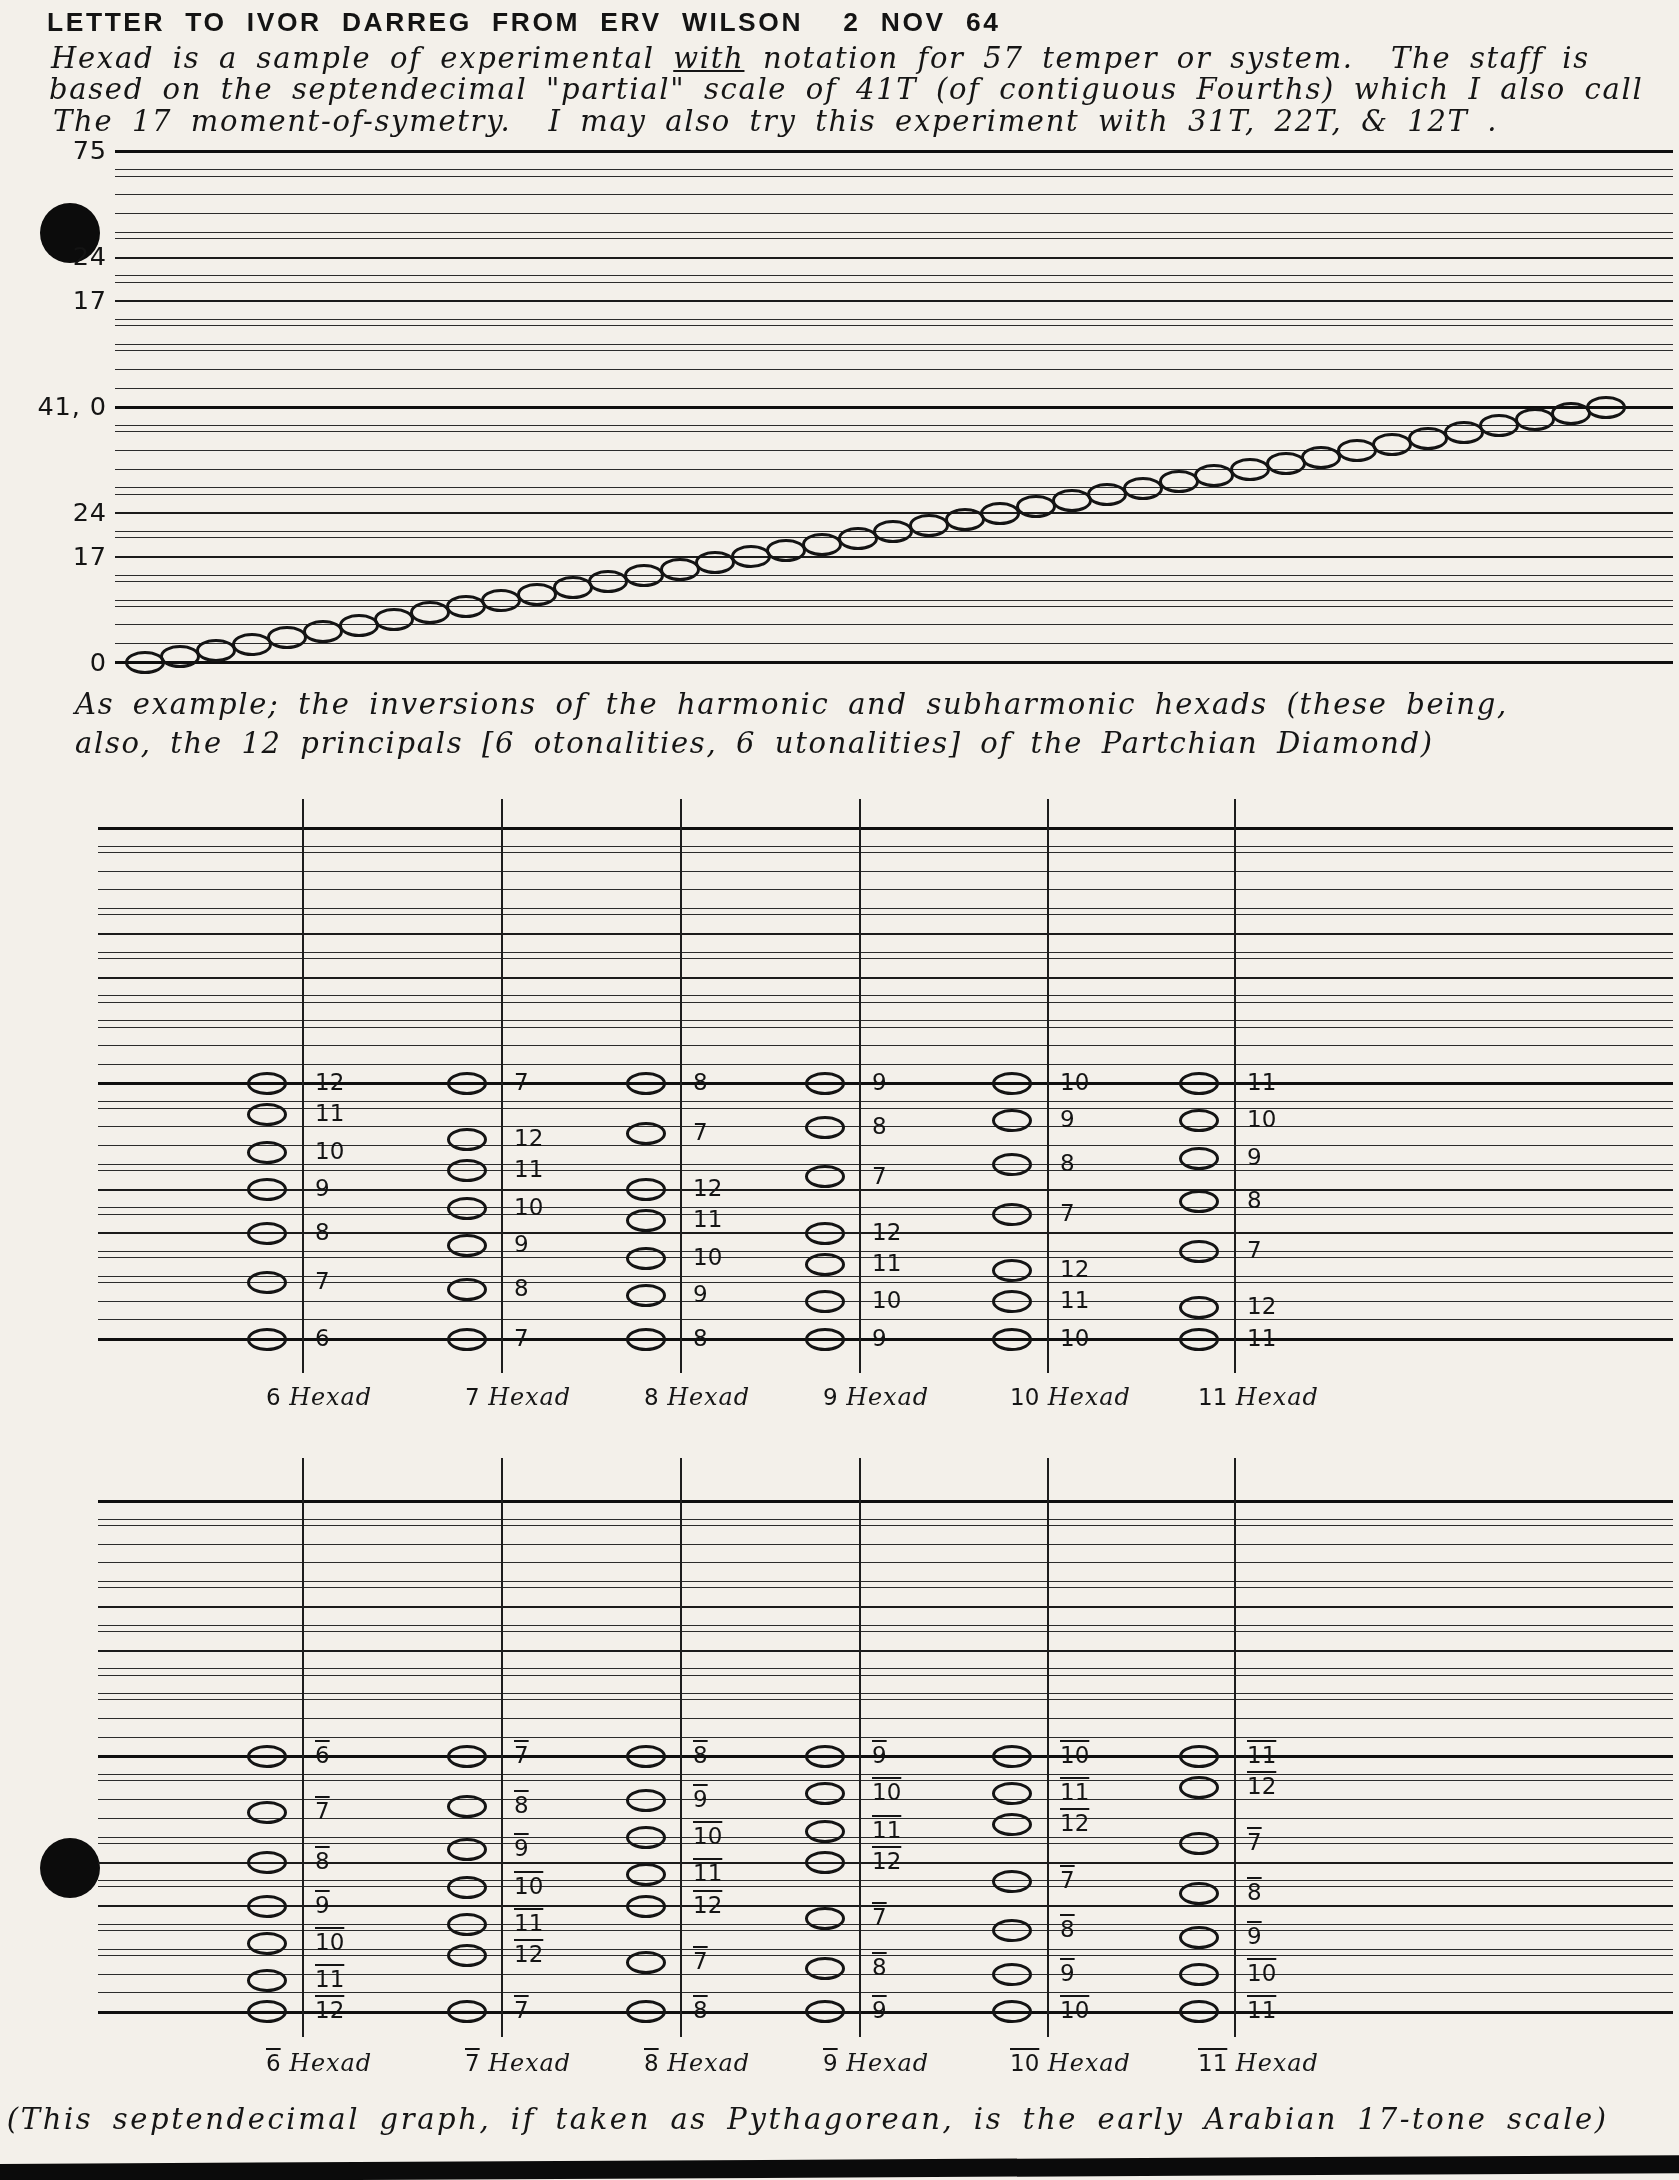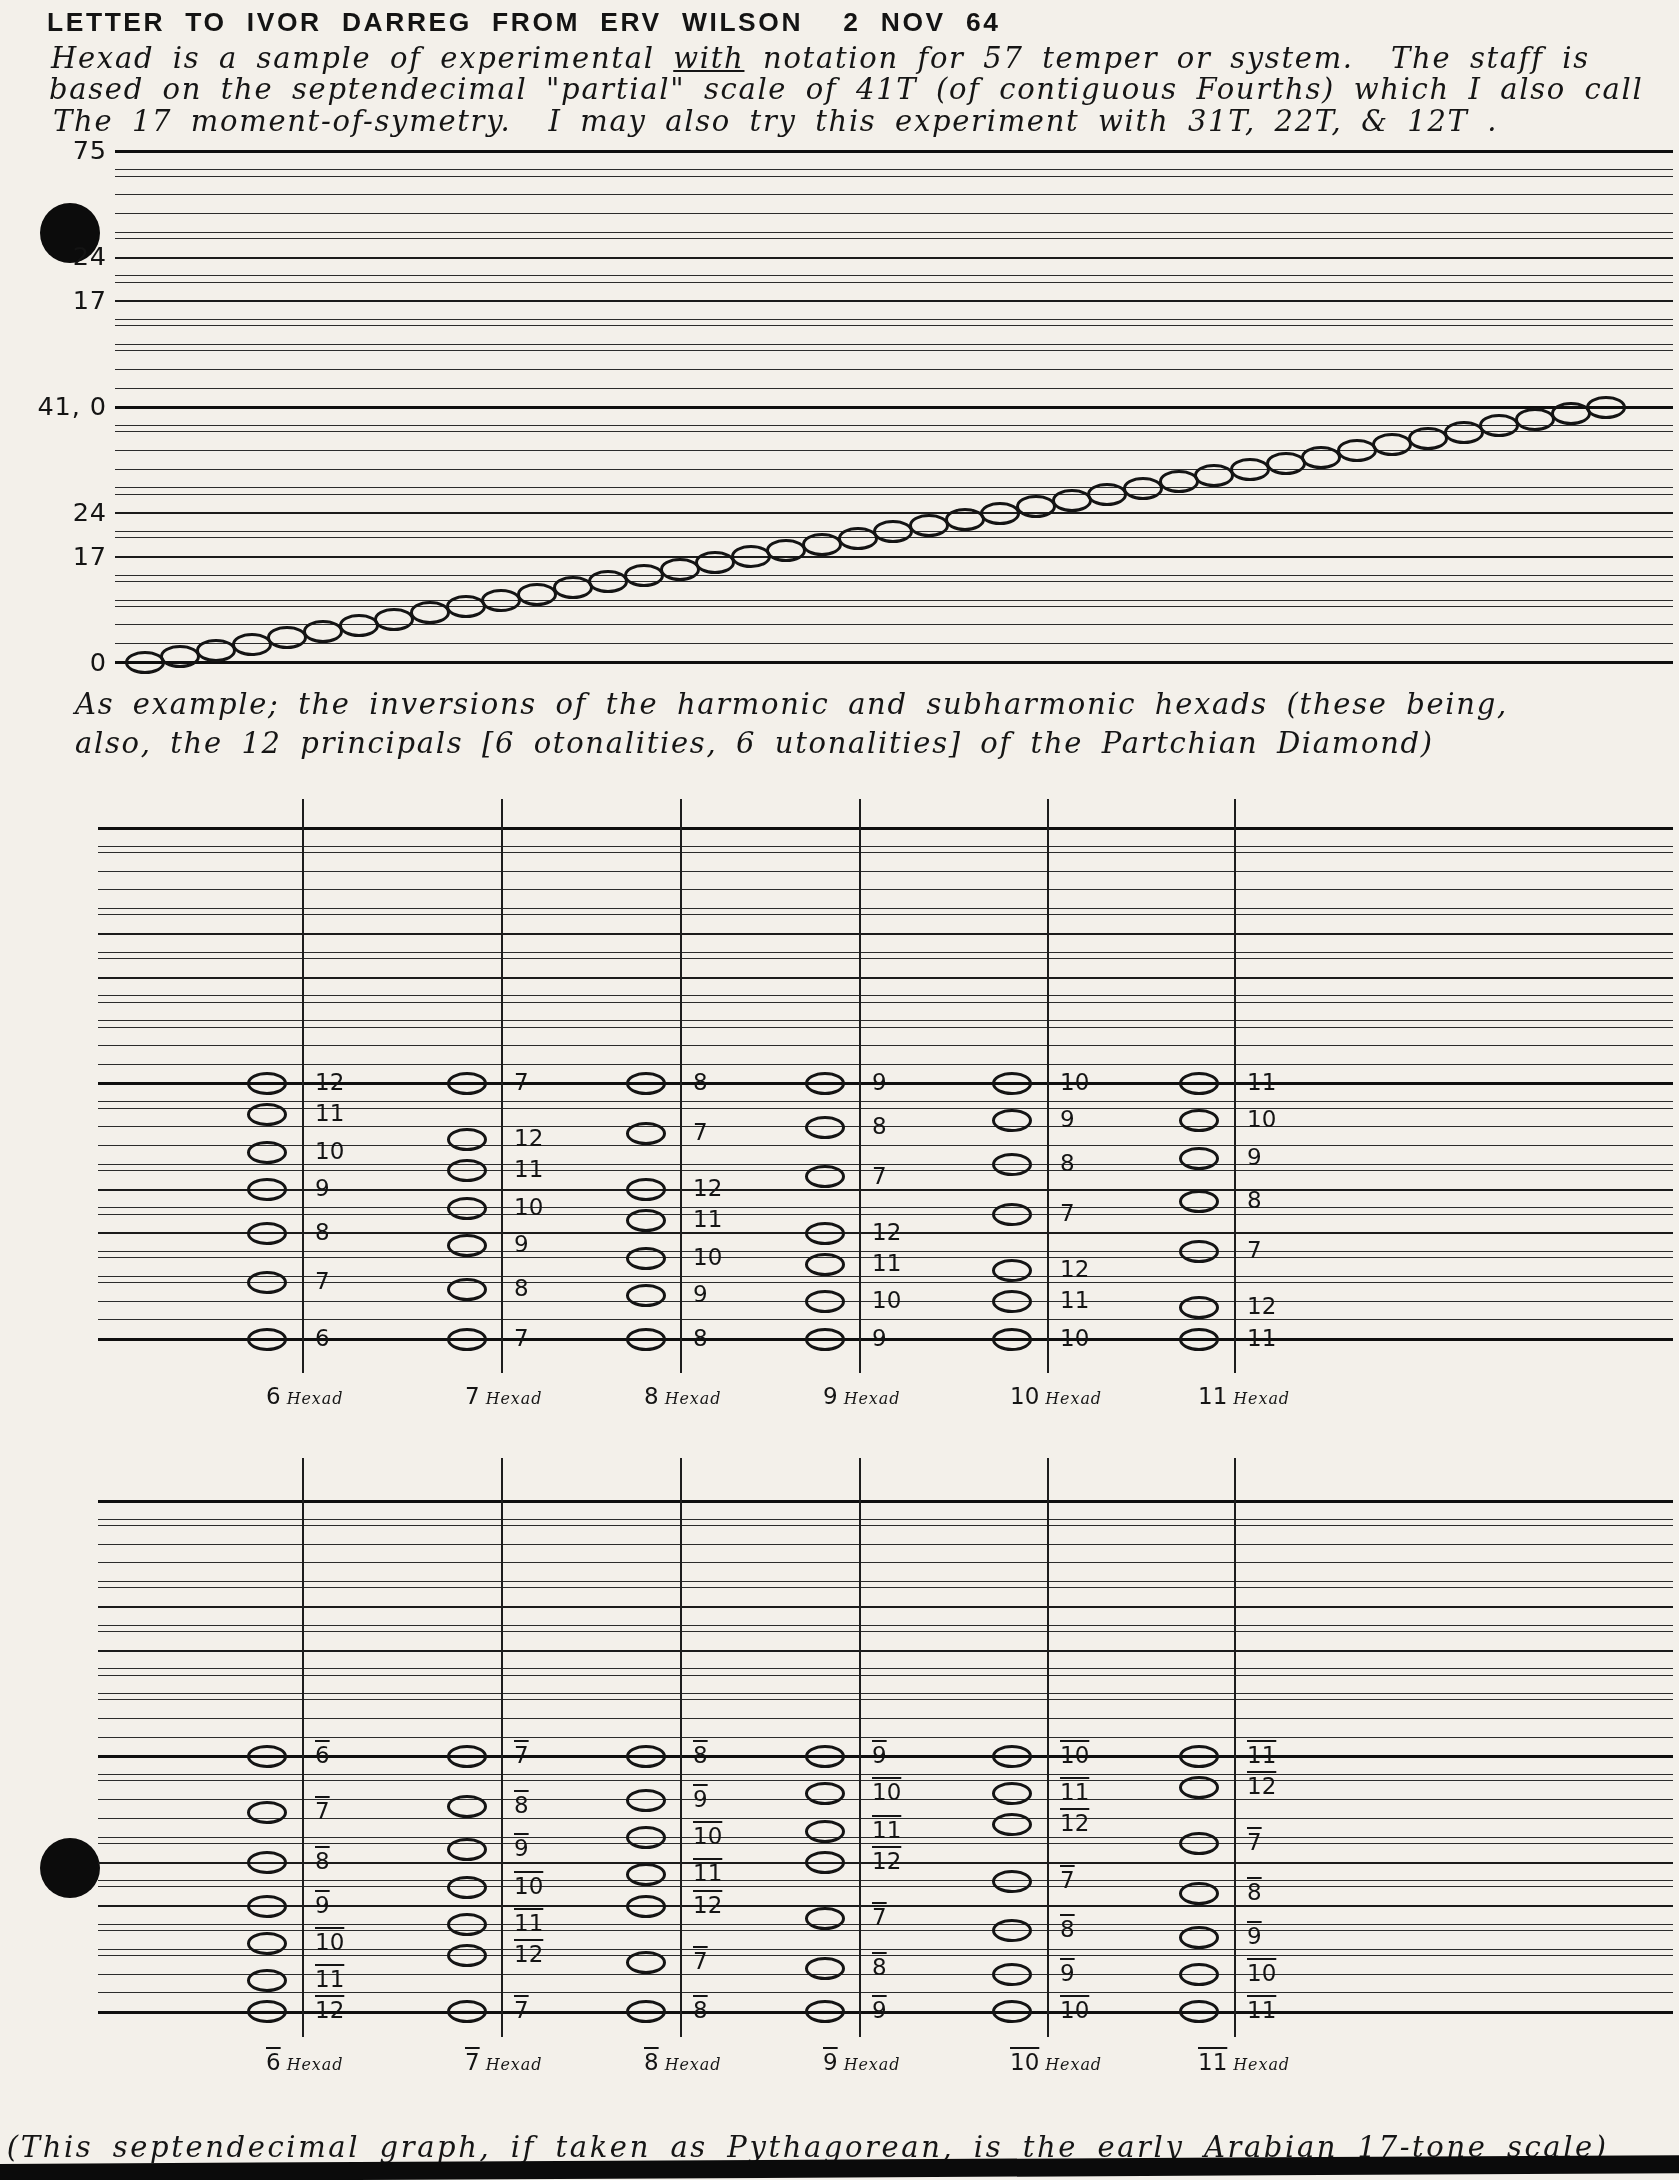--- a/index.html
+++ b/index.html
@@ -28,21 +28,21 @@
   .sline.thin { height:1.3px; background:#2b2b2b; }
   .sline.med  { height:2px; background:#1b1b1b; }
   .sline.thick{ height:2.8px; background:#0f0f0f; }
   .vline{ position:absolute; width:2.2px; background:#1d1d1d; }
   .oval{
     position:absolute; box-sizing:border-box; width:40px; height:23px;
     border:3px solid #141414; border-radius:50%; background:transparent;
   }
   .punch{ position:absolute; width:60px; height:60px; border-radius:50%; background:#0c0c0c; }
   .hexlbl{ position:absolute; white-space:pre; }
-  .hexlbl .word{ font-family:"DejaVu Serif", serif; font-style:italic; font-size:16px; letter-spacing:0.9px; }
+  .hexlbl .word{ font-family:"DejaVu Serif", serif; font-style:italic; font-size:24px; letter-spacing:0.9px; }
   .ov{ text-decoration:overline; }
   .botbar{
     position:absolute; left:-10.2px; top:2164px; width:1704px; height:18px;
     background:#0b0b0b; transform:rotate(-0.3deg); transform-origin:left center;
   }
 </style>
 </head>
 <body>
 
 <div class="page">
@@ -401,17 +401,17 @@
       <div class="oval" style="left: 1179px; top: 1963px;"></div>
       <div class="notenum ov" style="left: 1247px; top: 1960px;">10</div>
       <div class="oval" style="left: 1179px; top: 2000px;"></div>
       <div class="notenum ov" style="left: 1247px; top: 1997px;">11</div>
       <div class="hexlbl" style="left: 1198px; top: 2049px;"><span class="handnum ov">11</span><span class="word"> Hexad</span></div>
     </div>
 
   <div class="script" style="left:75px; top:687px;">As example; the inversions of the harmonic and subharmonic hexads (these being,</div>
   <div class="script" style="left:75px; top:726px;">also, the 12 principals [6 otonalities, 6 utonalities] of the Partchian Diamond)</div>
 
-  <div class="script" style="left:6.8px; top:2102px; letter-spacing:2.6px;margin-top:28px;">(This septendecimal graph, if taken as Pythagorean, is the early Arabian 17-tone scale)</div>
+  <div class="script" style="left:6.8px; top:2102px; letter-spacing:2.6px;">(This septendecimal graph, if taken as Pythagorean, is the early Arabian 17-tone scale)</div>
 
   <div class="botbar"></div>
 </div>
 
 
 </body></html>

